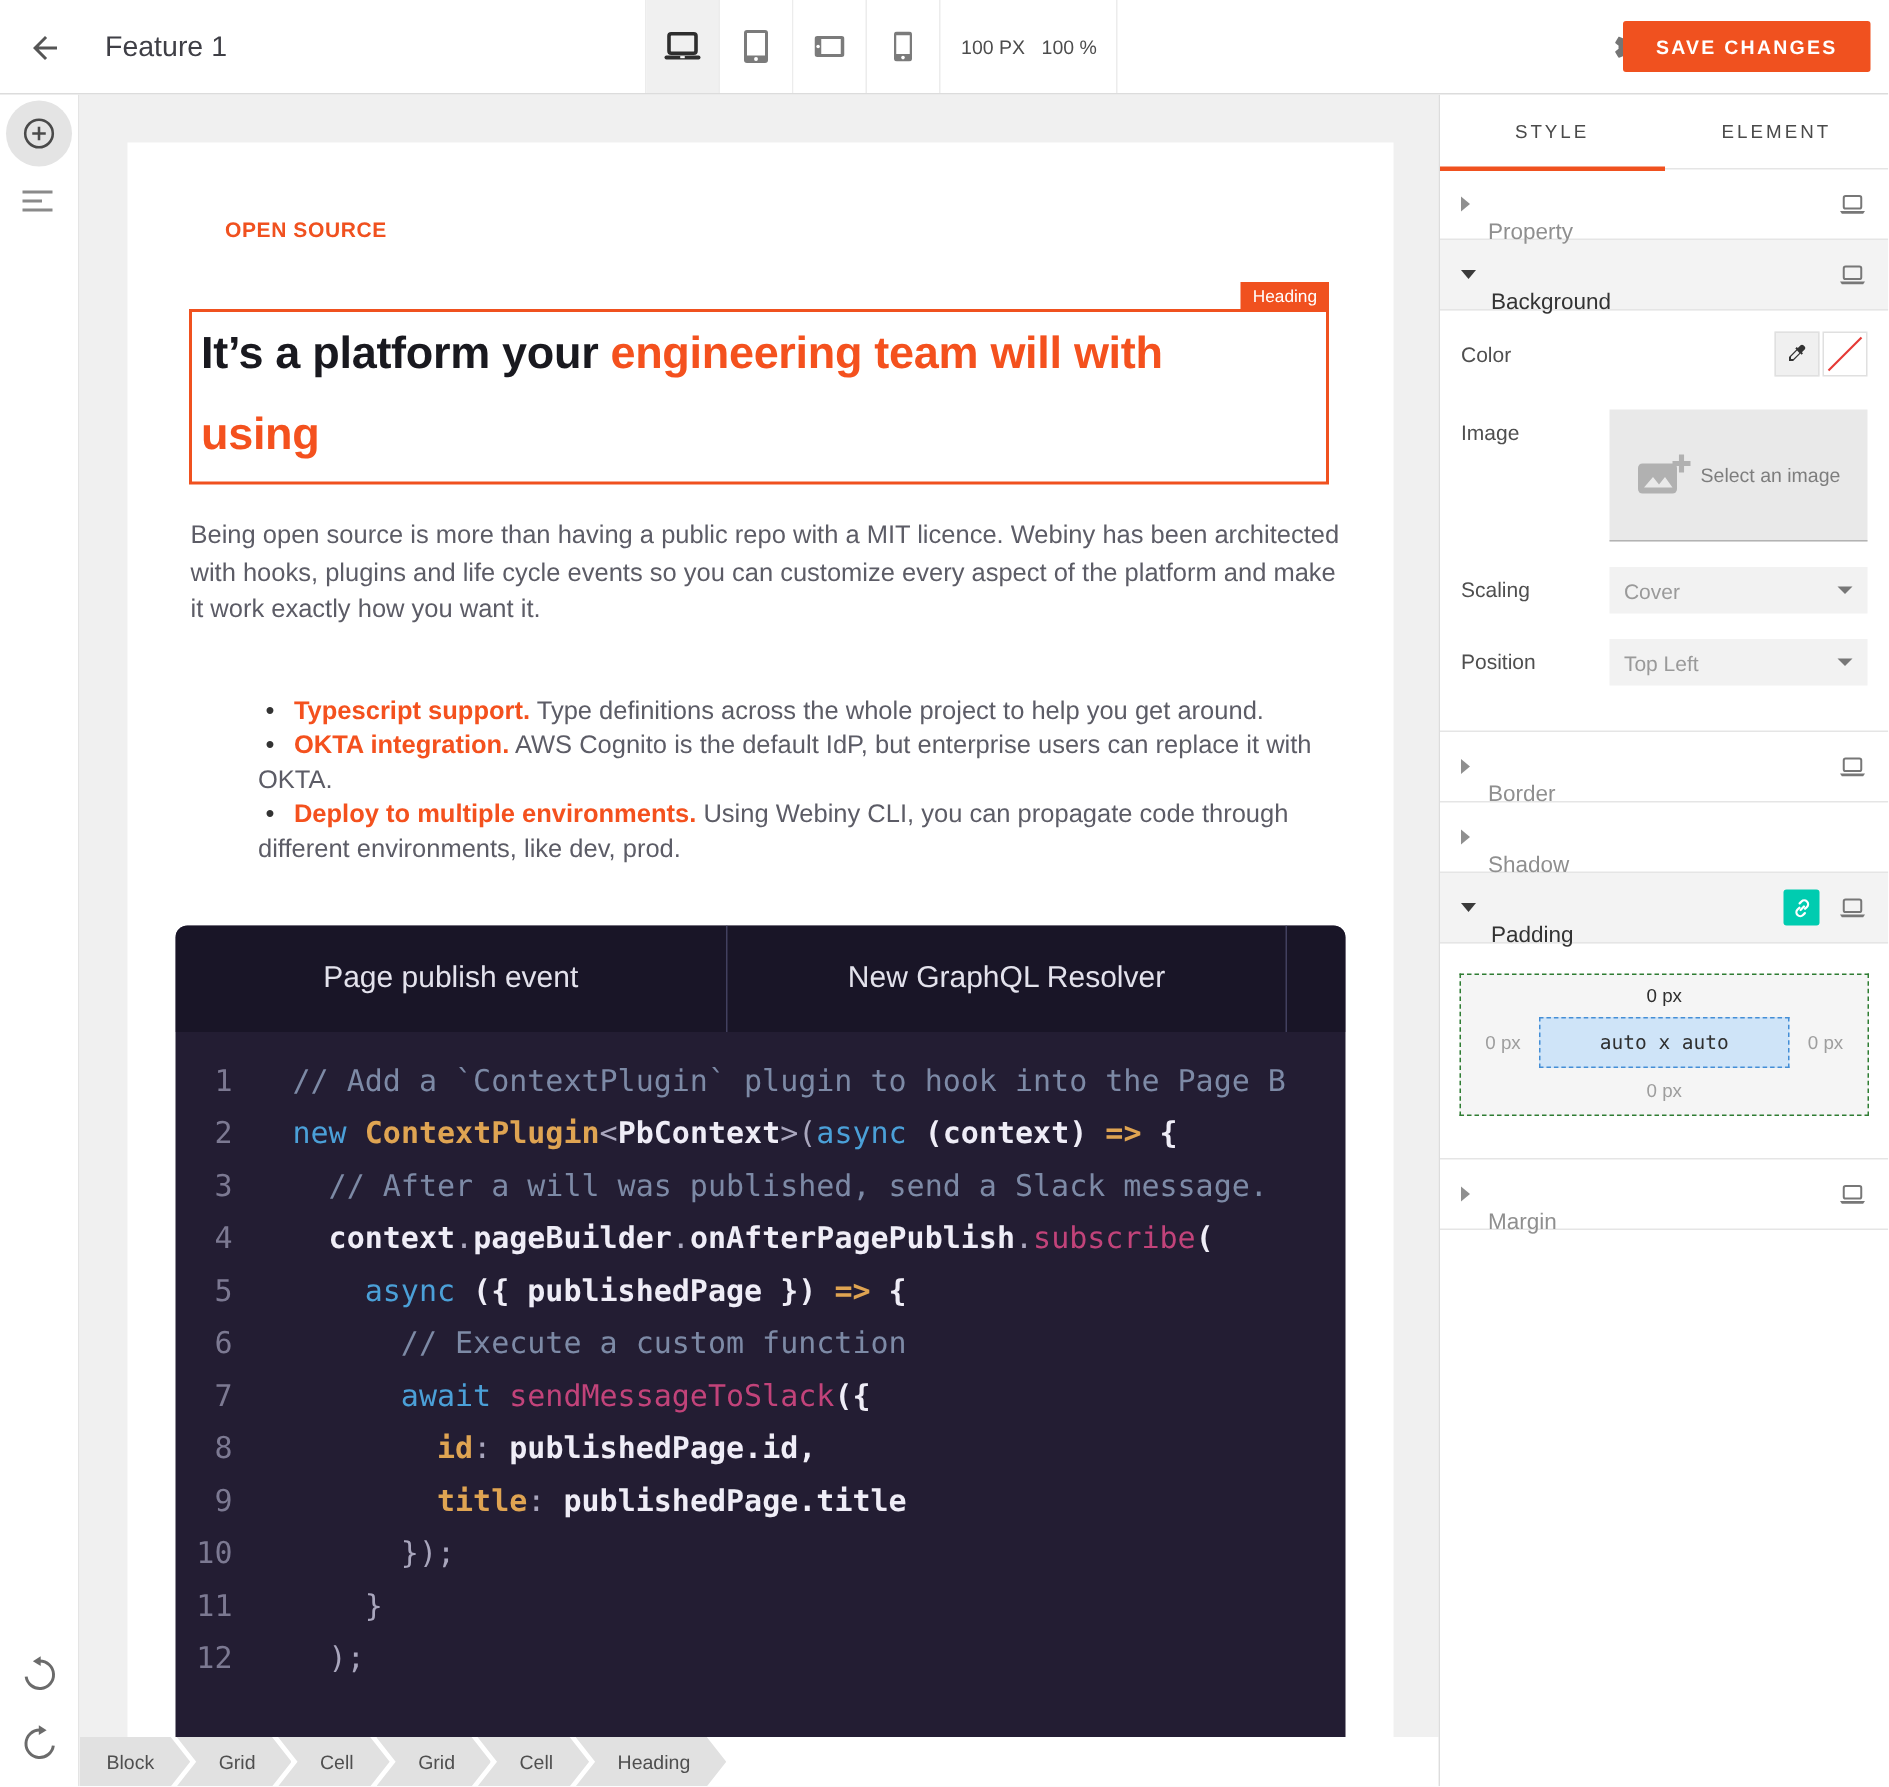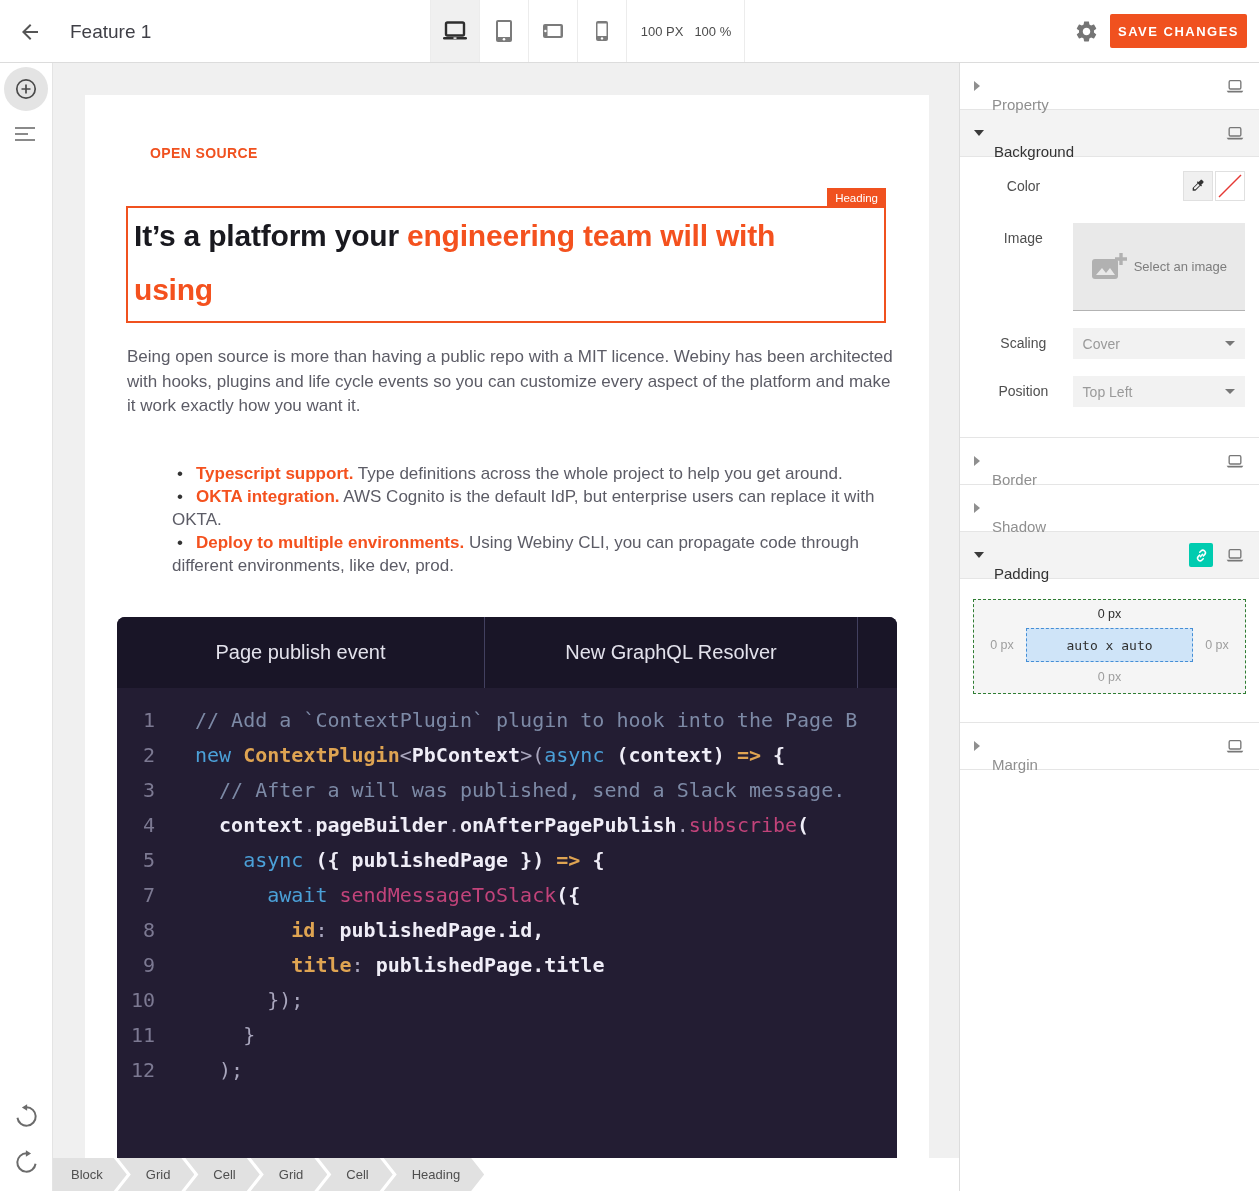--- a/index.html
+++ b/index.html
@@ -14,21 +14,21 @@
               align-items:center; justify-content:center; cursor:pointer; background:none; border:none; }
   .page-title { position:absolute; left:70px; top:0; height:63px; display:flex; align-items:center;
                 font-size:19px; color:#3f3f46; }
   .devices { position:absolute; left:430px; top:0; height:62px; display:flex; border-left:1px solid #ececec; }
   .dev-btn { width:49px; height:62px; display:flex; align-items:center; justify-content:center;
              border-right:1px solid #ececec; background:#fff; cursor:pointer; }
   .dev-btn.active { background:#f0f0f0; }
   .zoom-box { position:absolute; left:628px; top:0; width:117px; height:62px; border-right:1px solid #ececec;
               display:flex; align-items:center; justify-content:center; gap:11px; font-size:13px; color:#4c4c4c; }
   .gear-btn { position:absolute; right:160px; top:19px; width:26px; height:26px; border:none; background:none; cursor:pointer; }
-  .save-btn { position:absolute; right:12px; top:14px; width:137px; height:34px; background:var(--accent);
+  .save-btn { position:absolute; right:12px; top:14px; width:165px; height:34px; background:var(--accent);
               color:#fff; border:none; border-radius:2px; font-size:13px; font-weight:bold;
               letter-spacing:1.5px; cursor:pointer; font-family:"Liberation Sans",sans-serif; }
 
   
   .sidebar { position:absolute; left:0; top:63px; width:53px; height:1128px; background:#fff;
              border-right:1px solid #e4e4e4; z-index:20; }
   .add-btn { position:absolute; left:4px; top:4px; width:44px; height:44px; border-radius:50%;
              background:#e4e4e4; border:none; display:flex; align-items:center; justify-content:center; cursor:pointer; }
   .nav-btn { position:absolute; left:15px; top:64px; width:22px; height:18px; background:none; border:none; cursor:pointer; }
   .nav-btn i { display:block; height:2.4px; background:#8a8a8a; margin-bottom:3.6px; }
@@ -95,21 +95,21 @@
                              border-bottom:5px solid transparent; margin-right:12px; }
   .section-header .arrow-d { width:0; height:0; border-top:6px solid #3a3a3a; border-left:5px solid transparent;
                              border-right:5px solid transparent; margin-right:10px; }
   .section-header .sec-label { flex:1; font-size:15px; color:#8f8f8f;margin-top:36px; }
   .section-header.expanded { background:#f3f3f3; }
   .section-header.expanded .sec-label { color:#333; }
   .link-btn { width:24px; height:24px; background:var(--teal); border:none; border-radius:2px; margin-right:12px;
               display:flex; align-items:center; justify-content:center; cursor:pointer; }
 
   .bg-content { padding:14px 14px 30px; border-bottom:1px solid #e5e5e5; }
-  .prow { display:flex; margin-bottom:17px;text-align:center; }
+  .prow { display:flex; margin-bottom:17px; }
   .prow .plabel { width:99px; font-size:14px; color:#4f4f4f; padding-top:7px; }
   .color-controls { margin-left:auto; display:flex; gap:2px; }
   .swatch-btn { width:30px; height:30px; border:1px solid #e0e0e0; background:#f0f0f0; display:flex;
                 align-items:center; justify-content:center; cursor:pointer; }
   .swatch-btn.none { background:#fff; }
   .image-drop { width:173px; height:88px; background:#e9e9e9; border-bottom:1px solid #b3b3b3; display:flex;
                 flex-direction:row; align-items:center; justify-content:center; gap:5px; cursor:pointer; }
   .image-drop .drop-label { font-size:13px; color:#7d7d7d; }
   .dropdown { position:relative; width:173px; height:31px; background:#f2f2f2; display:flex; align-items:center;
               padding:0 10px; font-size:14px; color:#9a9a9a; cursor:pointer; }
@@ -236,20 +236,21 @@
             <div class="code-tab">Page publish event</div>
             <div class="code-tab">New GraphQL Resolver</div>
             <div class="code-tab-stub"></div>
           </div>
         <div class="code-body">
             <div class="code-line"><span class="ln">1</span><span class="tk-comment">// Add a `ContextPlugin` plugin to hook into the Page B</span></div>
             <div class="code-line"><span class="ln">2</span><span class="tk-kw">new </span><span class="tk-cls">ContextPlugin</span><span class="tk-punct">&lt;</span><span class="tk-plain">PbContext</span><span class="tk-punct">&gt;(</span><span class="tk-kw">async</span><span class="tk-plain"> (context) </span><span class="tk-cls">=&gt;</span><span class="tk-plain"> {</span></div>
             <div class="code-line"><span class="ln">3</span><span class="tk-comment">  // After a will was published, send a Slack message.</span></div>
             <div class="code-line"><span class="ln">4</span><span class="tk-plain">  context</span><span class="tk-punct">.</span><span class="tk-plain">pageBuilder</span><span class="tk-punct">.</span><span class="tk-plain">onAfterPagePublish</span><span class="tk-punct">.</span><span class="tk-fn">subscribe</span><span class="tk-plain">(</span></div>
             <div class="code-line"><span class="ln">5</span><span class="tk-kw">    async</span><span class="tk-plain"> ({ publishedPage }) </span><span class="tk-cls">=&gt;</span><span class="tk-plain"> {</span></div>
+            <div class="code-line"><span class="ln">6</span><span class="tk-comment">      // Execute a custom function</span></div>
             <div class="code-line"><span class="ln">7</span><span class="tk-kw">      await </span><span class="tk-fn">sendMessageToSlack</span><span class="tk-plain">({</span></div>
             <div class="code-line"><span class="ln">8</span><span class="tk-cls">        id</span><span class="tk-punct">: </span><span class="tk-plain">publishedPage.id,</span></div>
             <div class="code-line"><span class="ln">9</span><span class="tk-cls">        title</span><span class="tk-punct">: </span><span class="tk-plain">publishedPage.title</span></div>
             <div class="code-line"><span class="ln">10</span><span class="tk-punct">      });</span></div>
             <div class="code-line"><span class="ln">11</span><span class="tk-punct">    }</span></div>
             <div class="code-line"><span class="ln">12</span><span class="tk-punct">  );</span></div>
           </div>
       </div>
 
     </div>
@@ -270,20 +271,24 @@
         <div class="crumb">
           <span>Cell</span>
         </div>
         <div class="crumb">
           <span>Heading</span>
         </div>
       </div>
   </div>
 
   <div class="panel">
+    <div class="panel-tabs">
+      <div class="panel-tab active">STYLE</div>
+      <div class="panel-tab">ELEMENT</div>
+    </div>
 
     <div class="section-header">
       <span class="arrow-r"></span>
       <span class="sec-label">Property</span>
       <svg width="20" height="15" viewBox="0 0 24 16">
           <rect x="5" y="1" width="14" height="10" rx="1.5" fill="none" stroke="#777" stroke-width="1.6"></rect>
           <path d="M2 13h20l-1.5 2.2h-17z" fill="#777"></path>
         </svg>
     </div>
 

